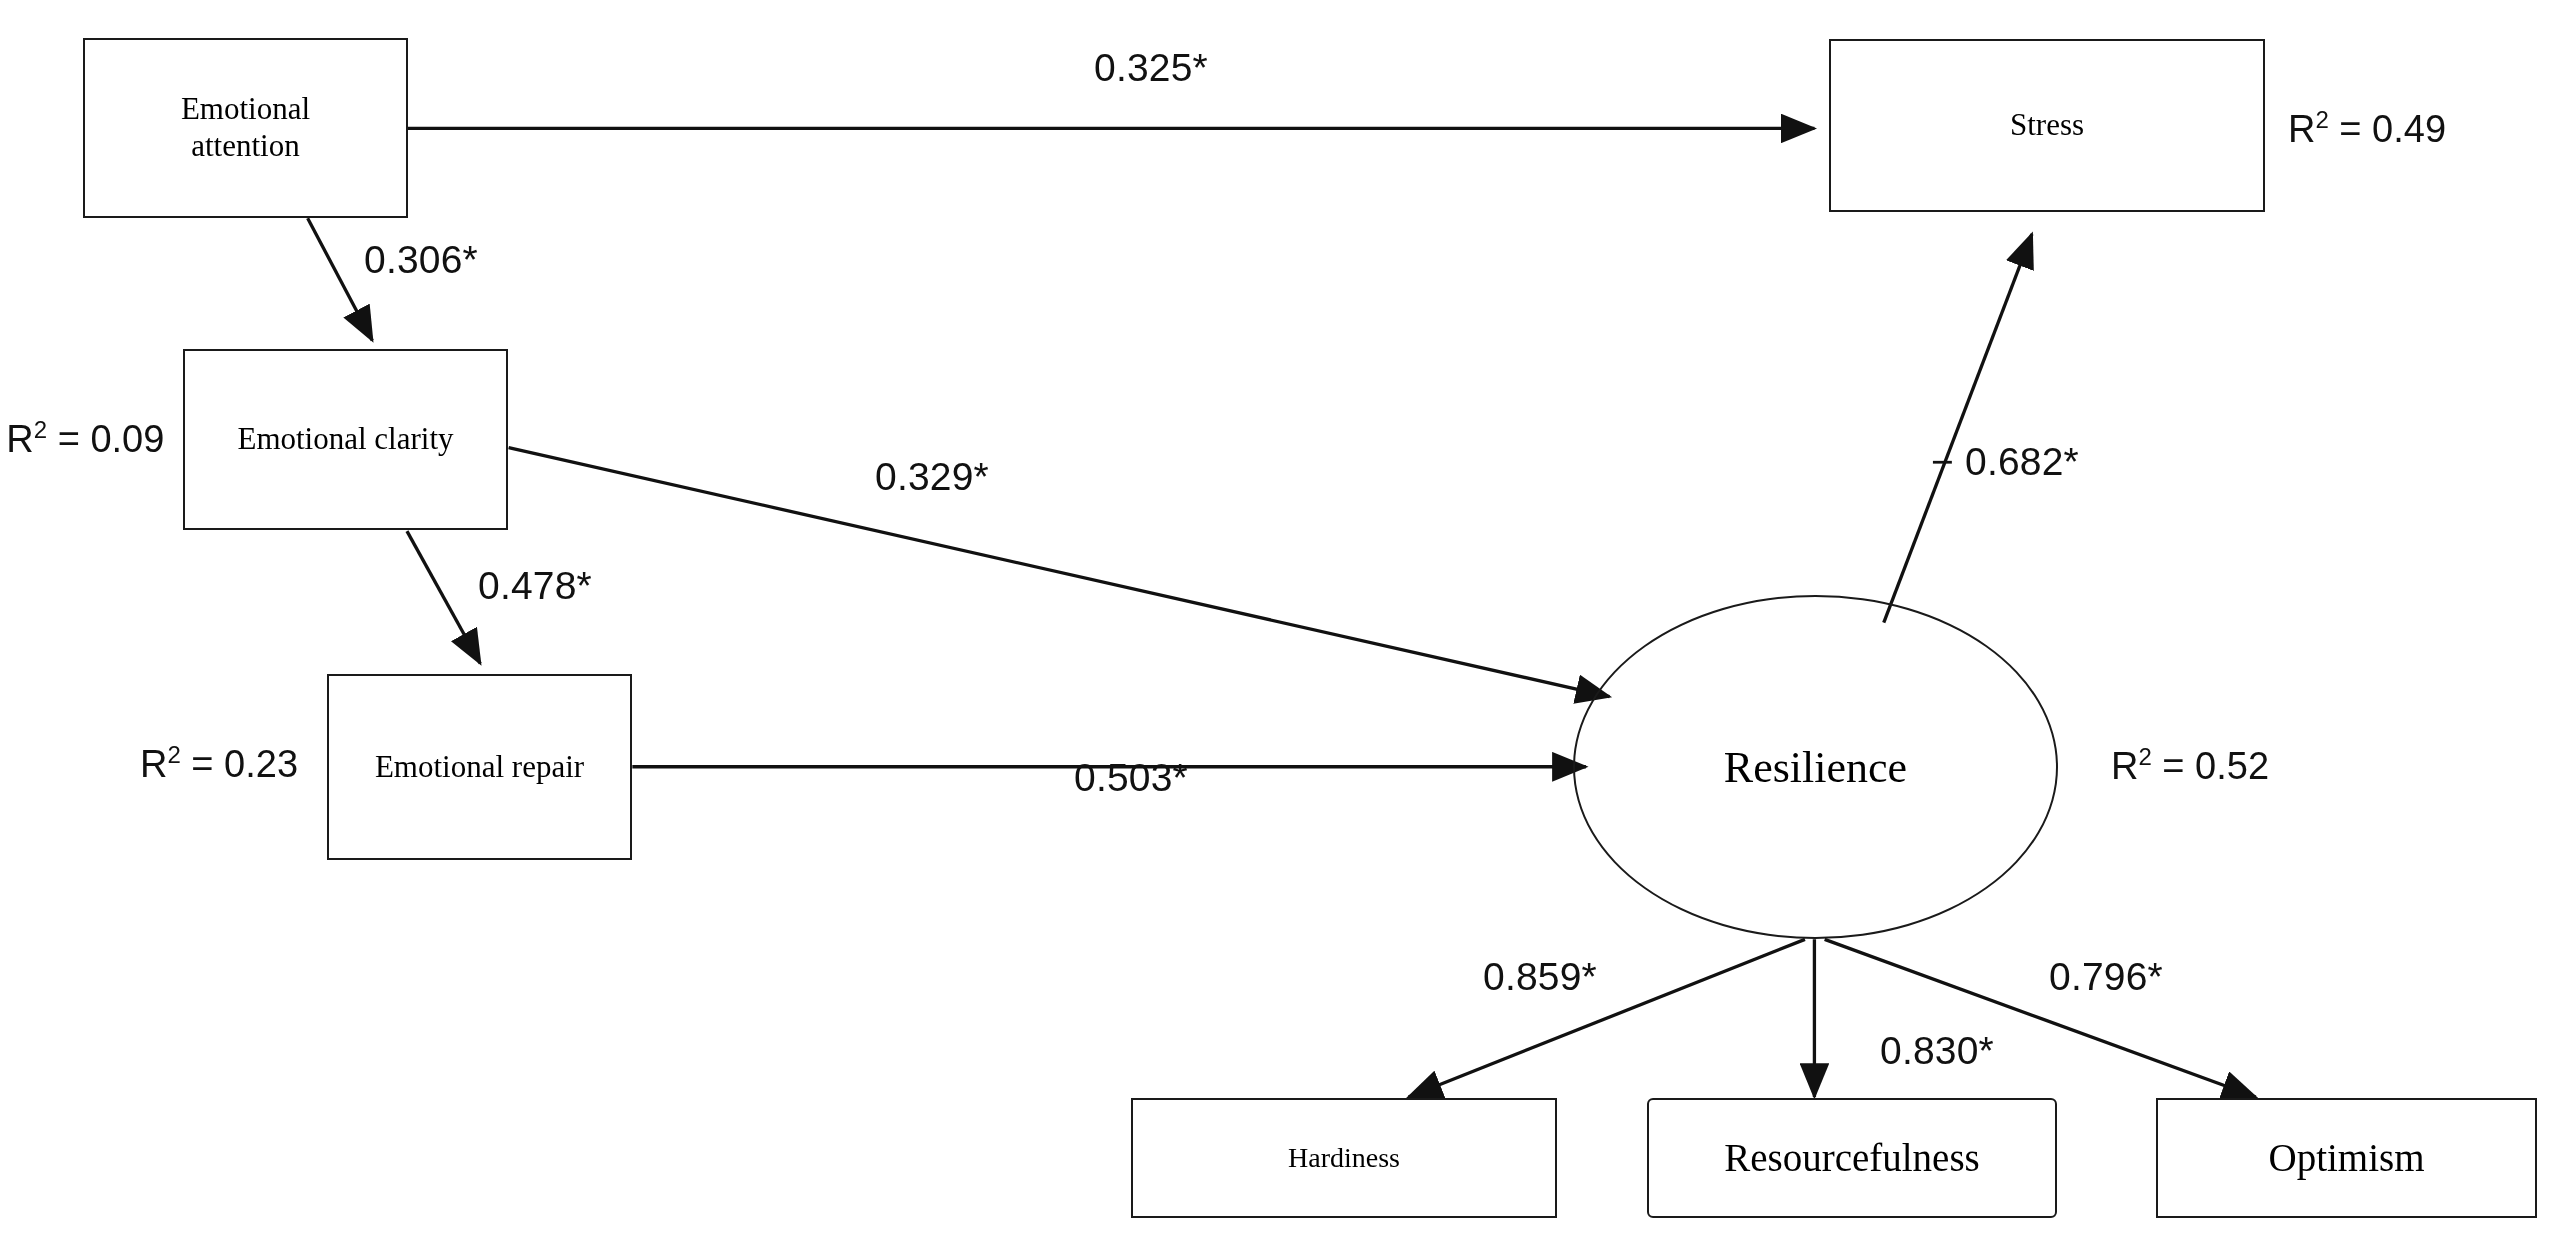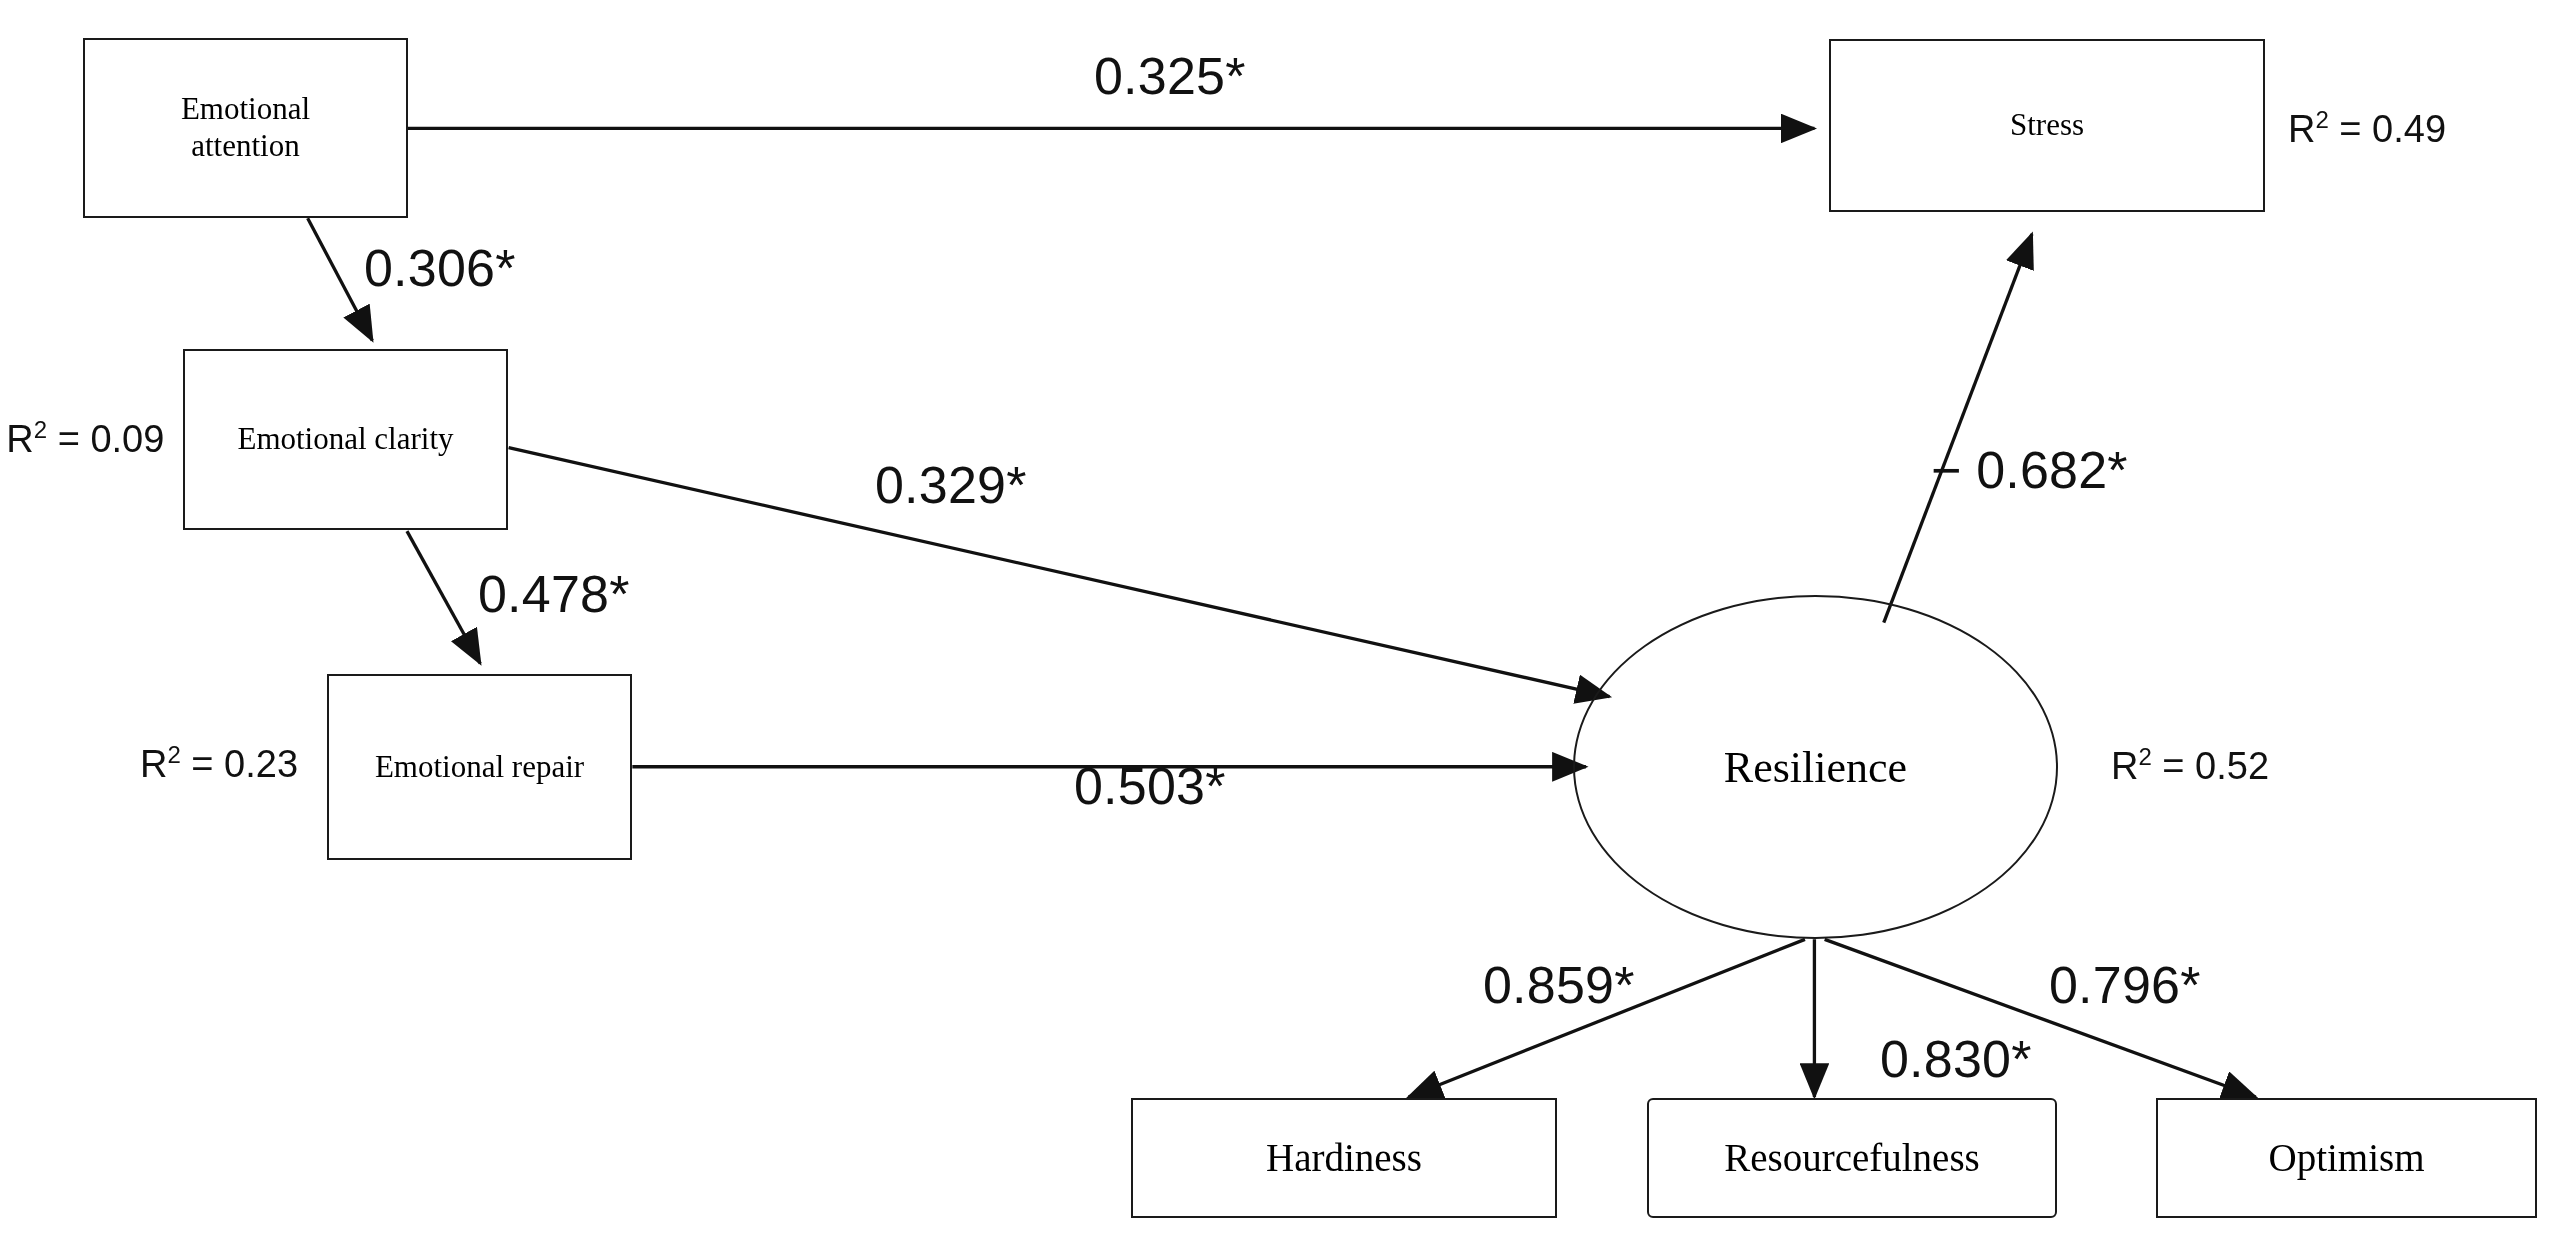--- a/index.html
+++ b/index.html
@@ -20,21 +20,21 @@
     position:absolute; box-sizing:border-box;
     border:2.4px solid #1a1a1a; background:transparent;
     border-radius:50%;
     display:flex; align-items:center; justify-content:center;
     font-family:"Liberation Serif", serif;
     font-size:44px; color:#000000;
   }
   .coef-label {
     position:absolute; white-space:nowrap;
     font-family:"Liberation Sans", sans-serif;
-    font-size:52px; color:#111111; letter-spacing:0.2px;
+    font-size:39px; color:#111111; letter-spacing:0.2px;
   }
   .r2-label {
     position:absolute; white-space:nowrap;
     font-family:"Liberation Sans", sans-serif;
     font-size:38px; color:#111111;
   }
   .r2-label sup { font-size:24px; vertical-align:super; }
 </style>
 </head>
 <body>
@@ -101,21 +101,21 @@
   </div>
 
   <div class="node-box" style="left:1829px; top:39px; width:436px; height:173px;">
     <span>Stress</span>
   </div>
 
   <div class="node-ellipse" style="left:1573px; top:595px; width:485px; height:344px;">
     <span>Resilience</span>
   </div>
 
-  <div class="node-box" style="left:1131px; top:1098px; width:426px; height:120px; font-size:39px;">
+  <div class="node-box" style="left:1131px; top:1098px; width:426px; height:120px; font-size:28px;">
     <span>Hardiness</span>
   </div>
 
   <div class="node-box" style="left:1647px; top:1098px; width:410px; height:120px; font-size:39px;border-radius:6px;">
     <span>Resourcefulness</span>
   </div>
 
   <div class="node-box" style="left:2156px; top:1098px; width:381px; height:120px; font-size:39px;">
     <span>Optimism</span>
   </div>

